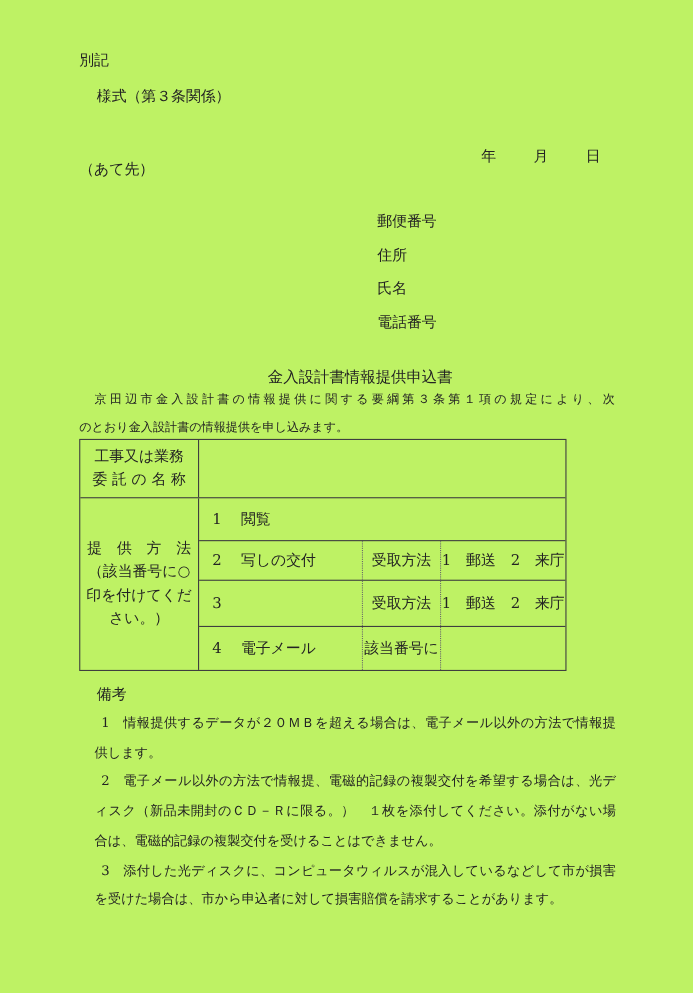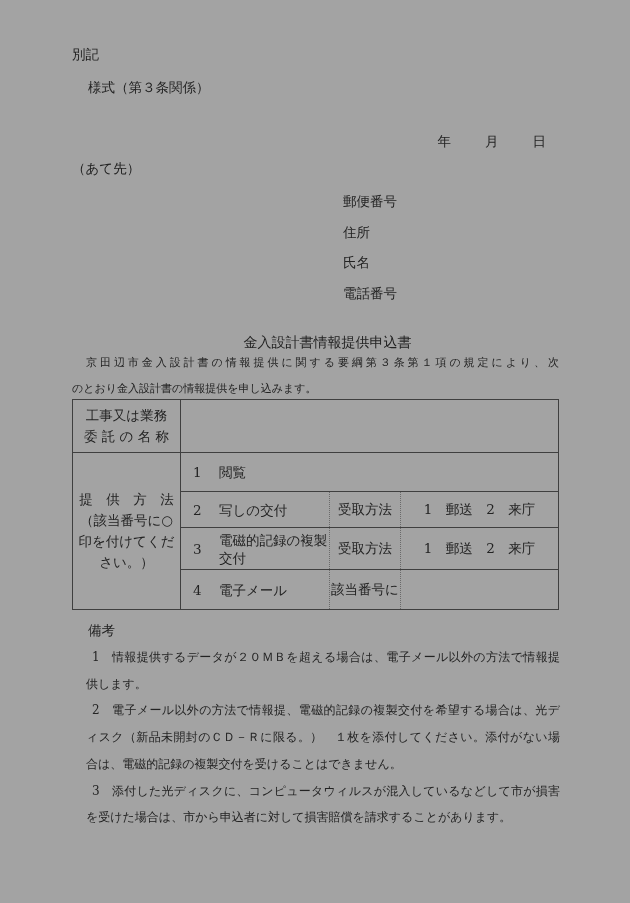--- a/index.html
+++ b/index.html
@@ -1,32 +1,32 @@
 <!DOCTYPE html>
 <html lang="ja"><head>
 <meta charset="utf-8">
 <style>
   html,body{margin:0;padding:0;background:#ffffff;}
   .page{
-    position:relative;width:630px;height:903px;background:#a3a3a3;
+    position:relative;width:630px;height:903px;background:#bef264;
     font-family:"DejaVu Serif","Liberation Serif",serif;
     color:#232323;font-size:13.5px;overflow:hidden;
   }
   .abs{position:absolute;}
   .bekki{left:72px;top:46px;}
   .style-label{left:88px;top:79px;}
   .date-row{left:0;right:0;top:133px;display:flex;justify-content:flex-end;gap:34px;padding-right:84px;}
-  .addressee{left:72px;top:160px;text-align:center;}
+  .addressee{left:72px;top:145px;text-align:center;}
   .contact{left:343px;top:186px;line-height:30.7px;}
   .doc-title{left:72px;top:322px;width:487px;margin:12px;text-align:center;font-size:14px;font-weight:normal;}
   .intro{left:72px;top:350px;width:487px;line-height:26.3px;font-size:11px;}
   .intro .l1{padding-left:14px;text-align:justify;text-align-last:justify;}
   .fill{text-align:justify;text-align-last:justify;}
 
-  .form-table{left:72px;top:399px;width:487px;border:1px solid #3f3f3f;box-sizing:border-box;font-size:13.5px;}
+  .form-table{left:72px;top:399px;width:443px;border:1px solid #3f3f3f;box-sizing:border-box;font-size:13.5px;}
   .form-table *{box-sizing:border-box;}
   .trow{display:flex;}
   .rowA{height:53px;border-bottom:1px solid #3f3f3f;}
   .c-head{width:108px;flex:none;border-right:1px solid #3f3f3f;display:flex;flex-direction:column;justify-content:center;align-items:center;text-align:center;line-height:21px;}
   .c-val{flex:1;}
   .rowB{display:flex;height:156px;}
   .method-rows{flex:1;display:flex;flex-direction:column;}
   .m-row{display:flex;align-items:center;border-bottom:1px solid #3f3f3f;}
   .m-row:last-child{border-bottom:none;}
   .m1{height:39px;}
@@ -106,24 +106,20 @@
             <span class="no">2</span>
             <div class="lbl">写しの交付</div>
           </div>
           <div class="sub">受取方法</div>
           <div class="opts">1　郵送　2　来庁</div>
         </div>
 
         <div class="m-row m3">
           <div class="item">
             <span class="no">3</span>
-            <div class="lbl">
-              <div>電磁的記録の複製</div>
-              <div>交付</div>
-            </div>
           </div>
           <div class="sub">受取方法</div>
           <div class="opts">1　郵送　2　来庁</div>
         </div>
 
         <div class="m-row m4">
           <div class="item">
             <span class="no">4</span>
             <div class="lbl">電子メール</div>
           </div>

